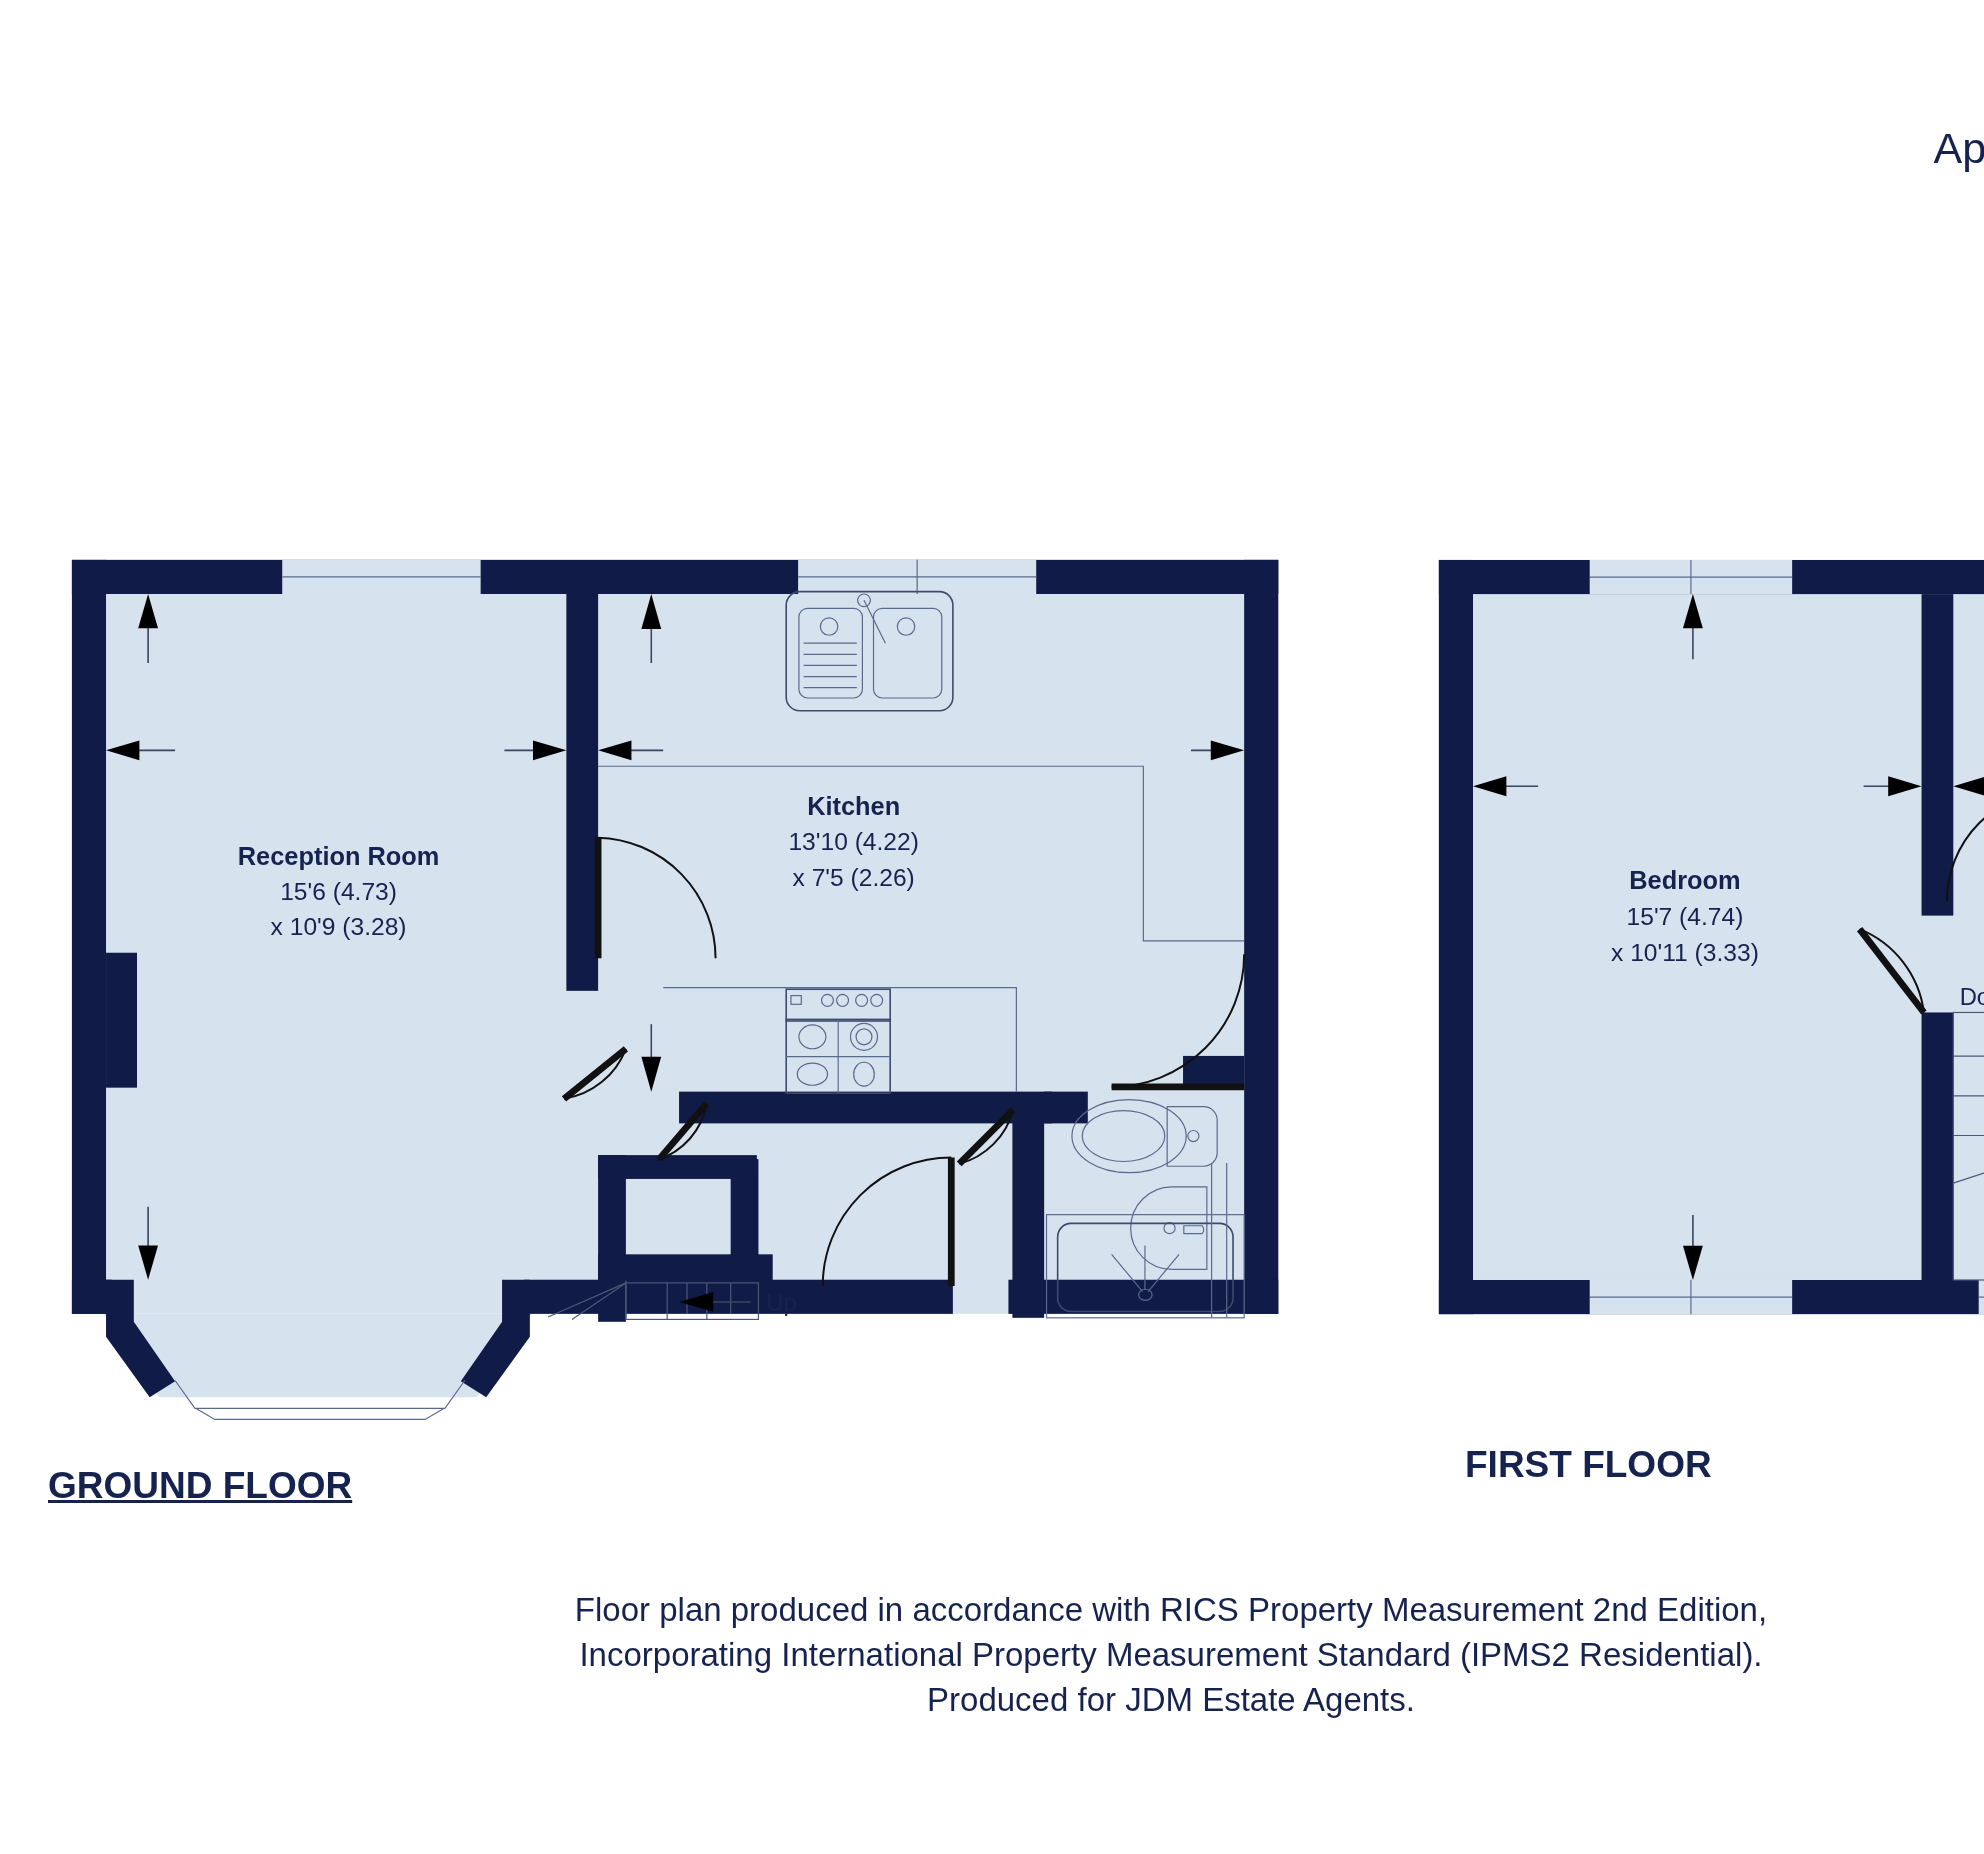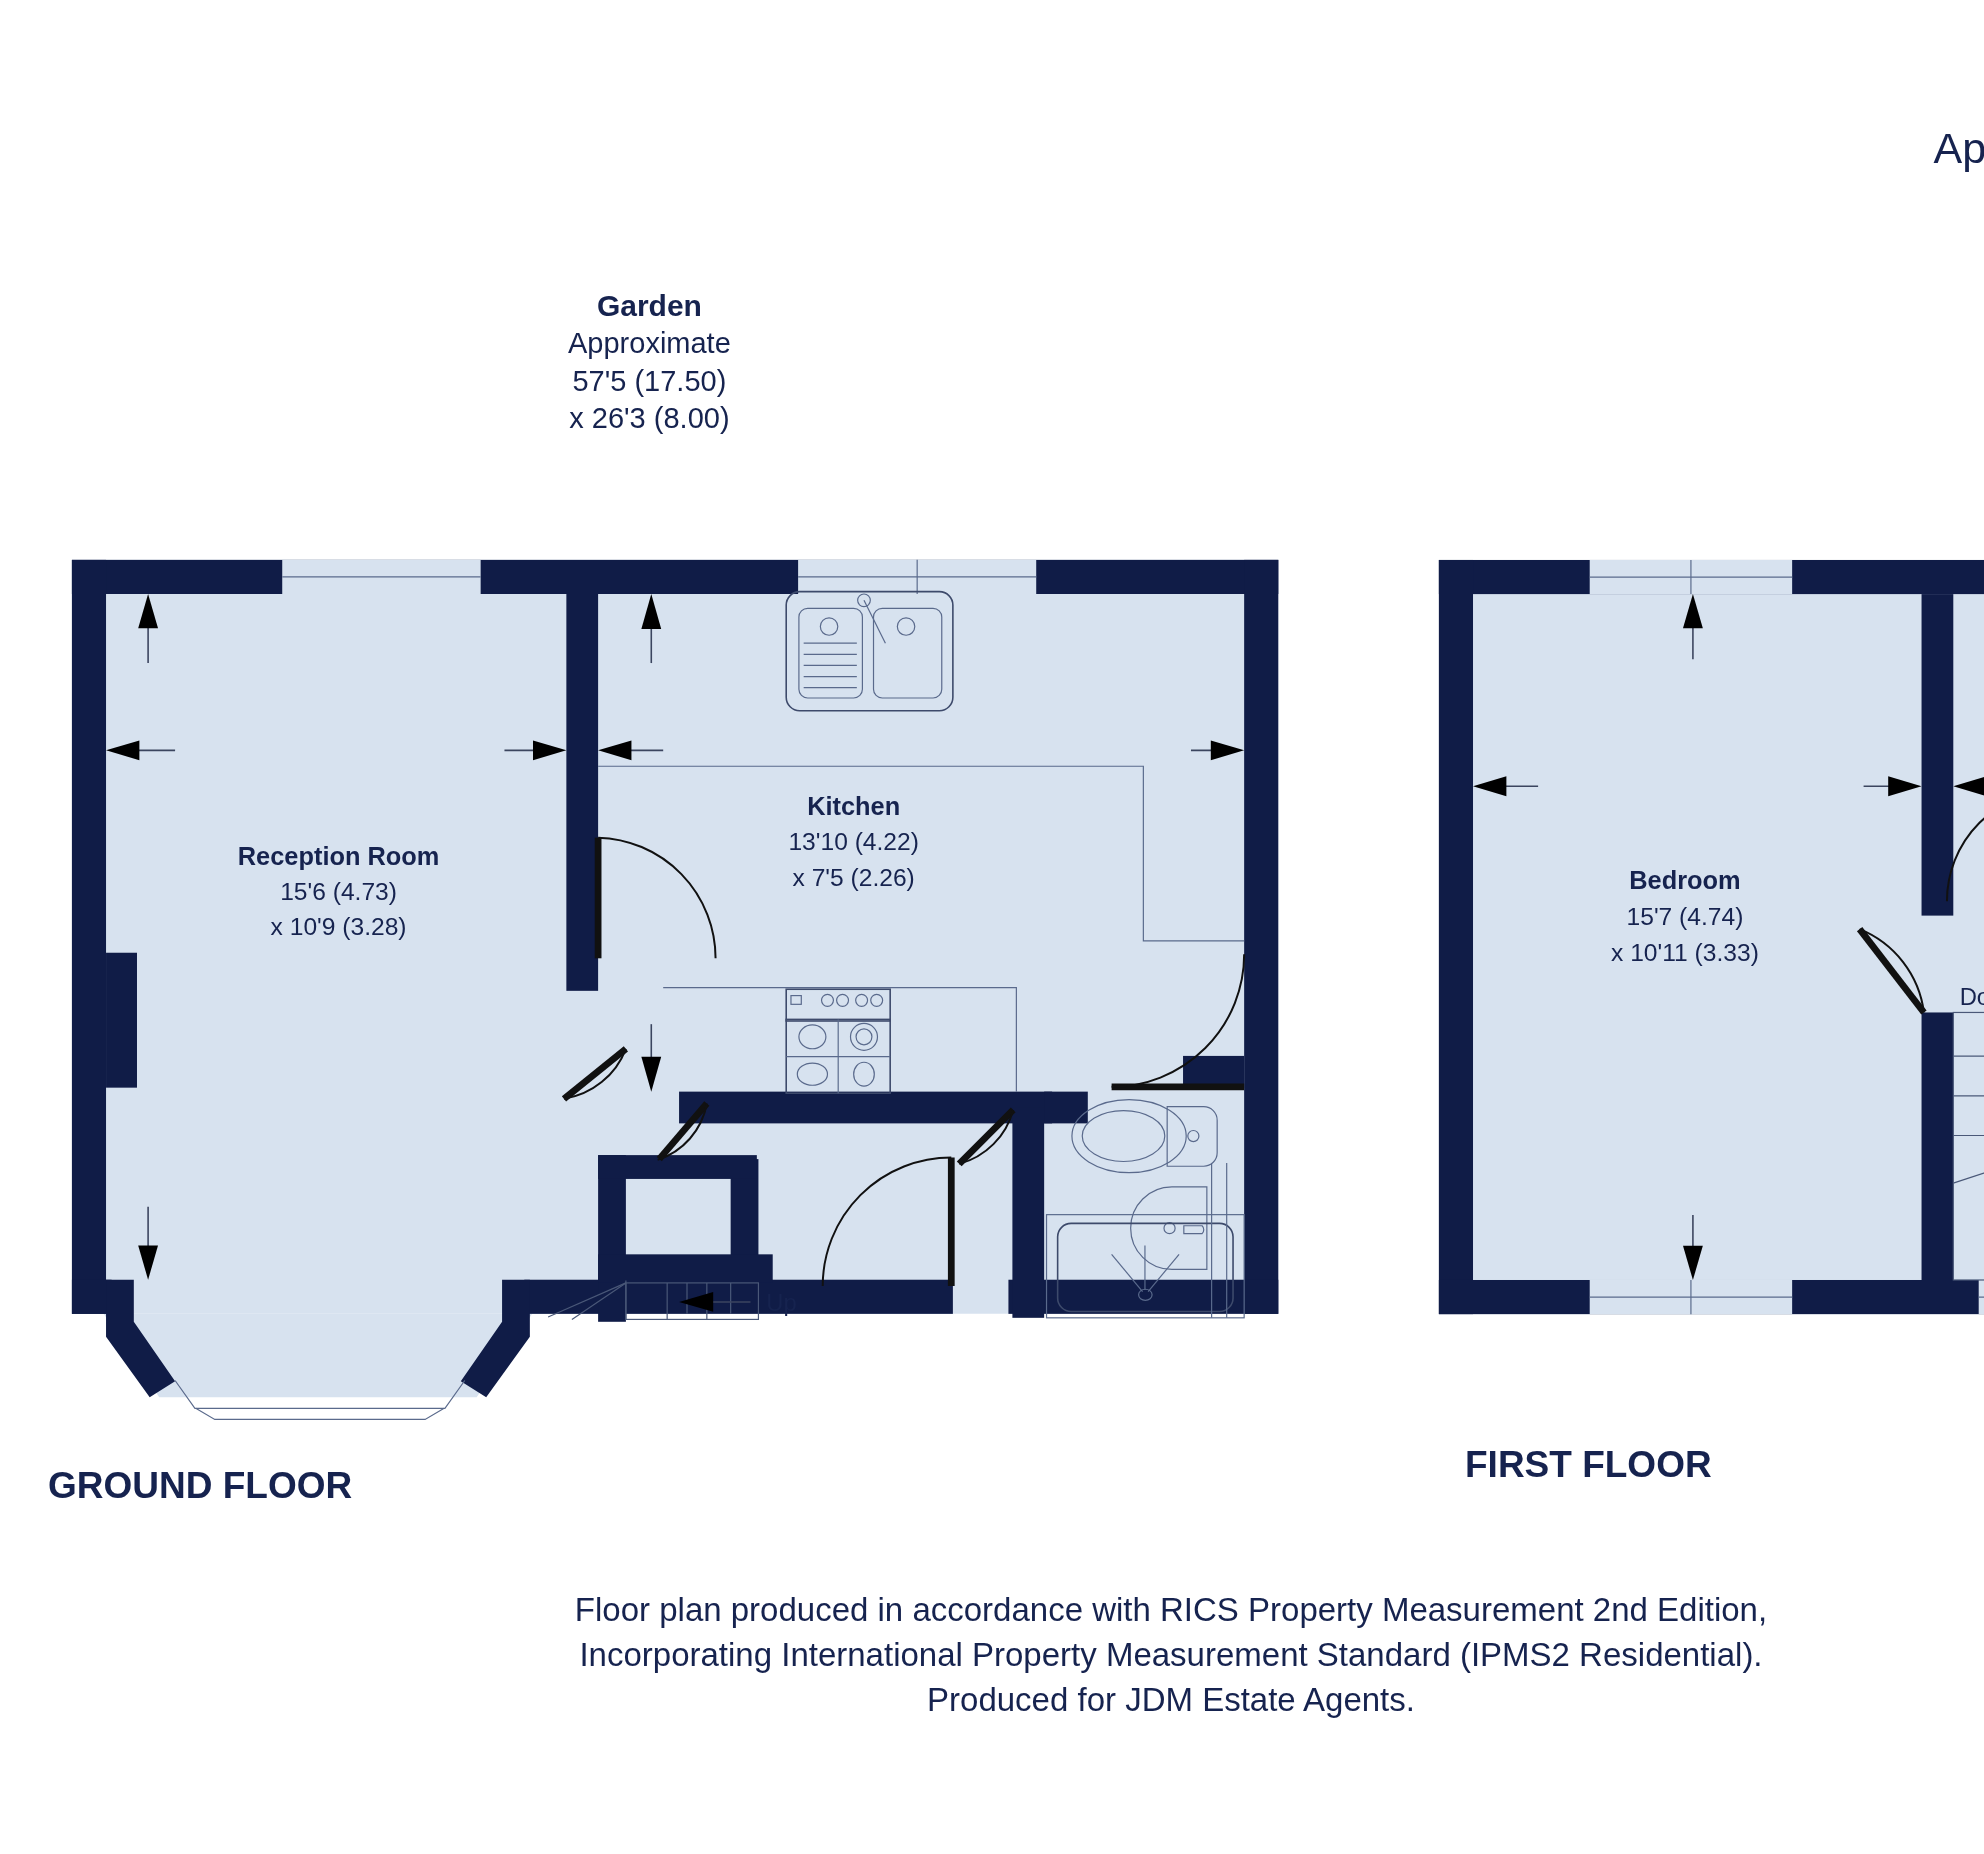--- a/index.html
+++ b/index.html
@@ -17,21 +17,21 @@
   #title{font-size:59px;font-weight:bold;letter-spacing:-0.4px;line-height:1.0;color:#16234f;}
   #subtitle{font-size:43px;font-weight:normal;line-height:1.0;margin-top:24px;color:#16234f;}
 
   
   #garden{position:absolute;left:568px;top:286px;text-align:center;line-height:1.30;}
   #garden .g-title{font-size:30px;font-weight:bold;}
   #garden .g-line{font-size:29px;font-weight:normal;}
 
   
   .floor-label{position:absolute;font-size:37px;font-weight:bold;color:#16234f;letter-spacing:0px;}
-  #gf-label{left:48px;top:1465px;}
+  #gf-label{left:48px;top:1465px;text-decoration:underline;}
   #ff-label{left:1465px;top:1444px;}
 
   
   #footer{position:absolute;left:0;top:1588px;width:2342px;text-align:center;font-size:33px;line-height:1.36;color:#16234f;}
 
   
   .plan{position:absolute;}
   #gf-plan{left:56px;top:544px;}
   #ff-plan{left:1423px;top:544px;}
   svg{display:block;}
@@ -51,26 +51,20 @@
 </head>
 <body>
 
 <div class="page">
 
   <div id="header">
     <div id="title">Wendover Road, SE9</div>
     <div id="subtitle">Approximate Area = 789 sq ft /  73.3 sq m</div>
   </div>
 
-  <div id="garden">
-    <div class="g-title">Garden</div>
-    <div class="g-line">Approximate</div>
-    <div class="g-line">57'5 (17.50)</div>
-    <div class="g-line">x 26'3 (8.00)</div>
-  </div>
 
   <div class="plan" id="gf-plan">
   <svg width="1262" height="877" viewBox="0 0 3180 2210">
 
     <path class="room" d="M40,40 H3080 V1940 H40 Z"></path>
 
     <path class="room" d="M120,1940 L260,2150 H1060 L1200,1940 Z"></path>
 
     <rect class="wall" x="40" y="40" width="3040" height="86"></rect>
 

